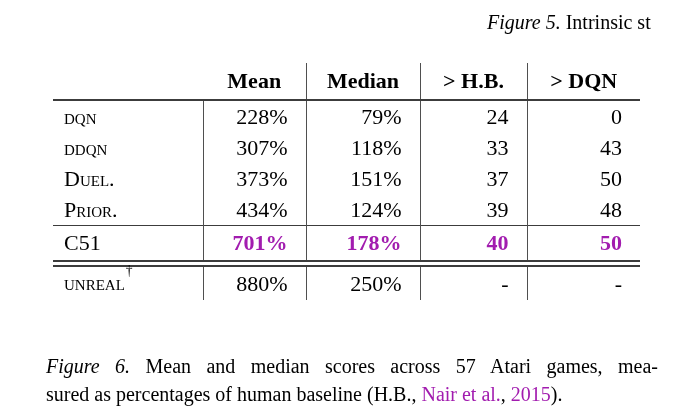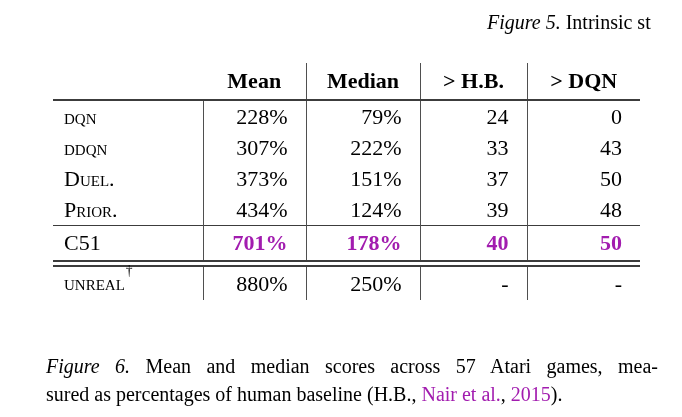--- a/index.html
+++ b/index.html
@@ -130,21 +130,21 @@
       <td class="lab sc">dqn</td>
       <td class="num vbar">228%</td>
       <td class="num vbar">79%</td>
       <td class="num vbar">24</td>
       <td class="num vbar">0</td>
     </tr>
 
     <tr class="datarow">
       <td class="lab sc">ddqn</td>
       <td class="num vbar">307%</td>
-      <td class="num vbar">222%</td>
+      <td class="num vbar">118%</td>
       <td class="num vbar">33</td>
       <td class="num vbar">43</td>
     </tr>
 
     <tr class="datarow">
       <td class="lab sc">Duel.</td>
       <td class="num vbar">373%</td>
       <td class="num vbar">151%</td>
       <td class="num vbar">37</td>
       <td class="num vbar">50</td>

